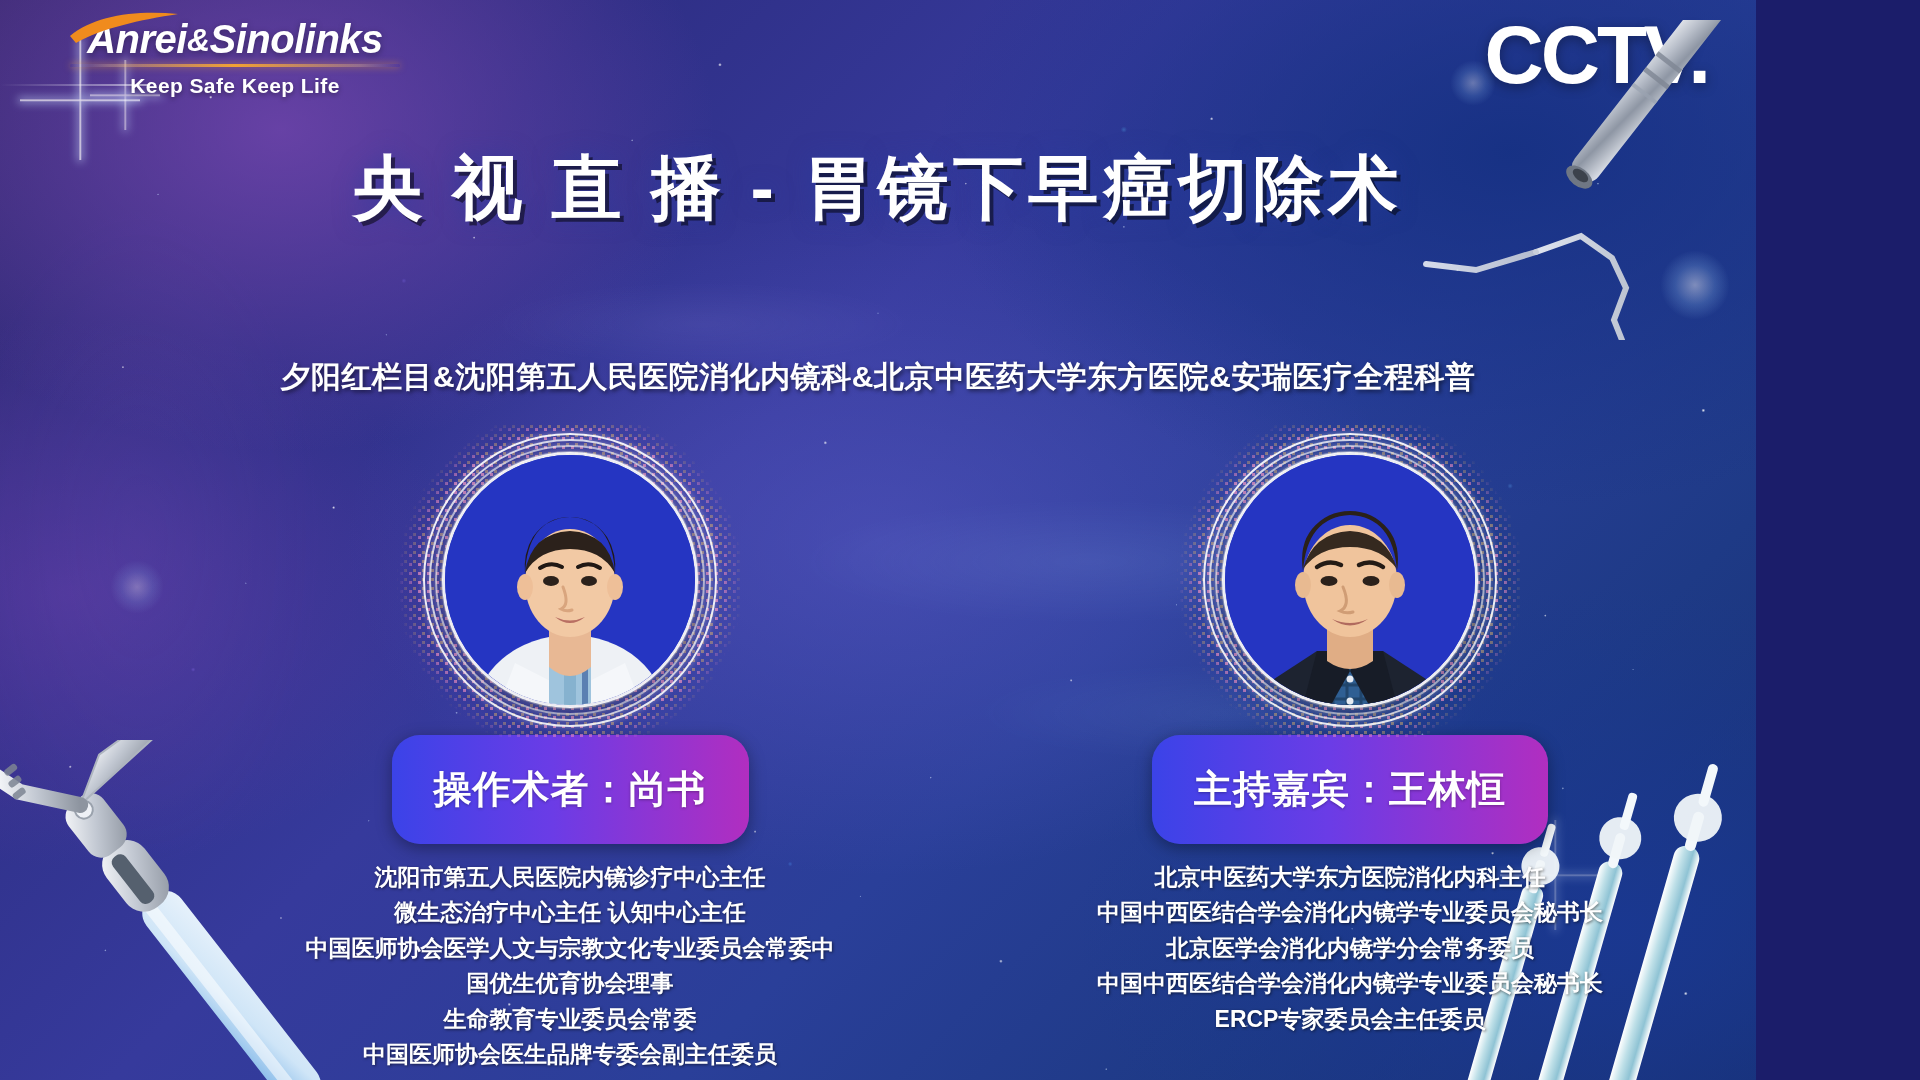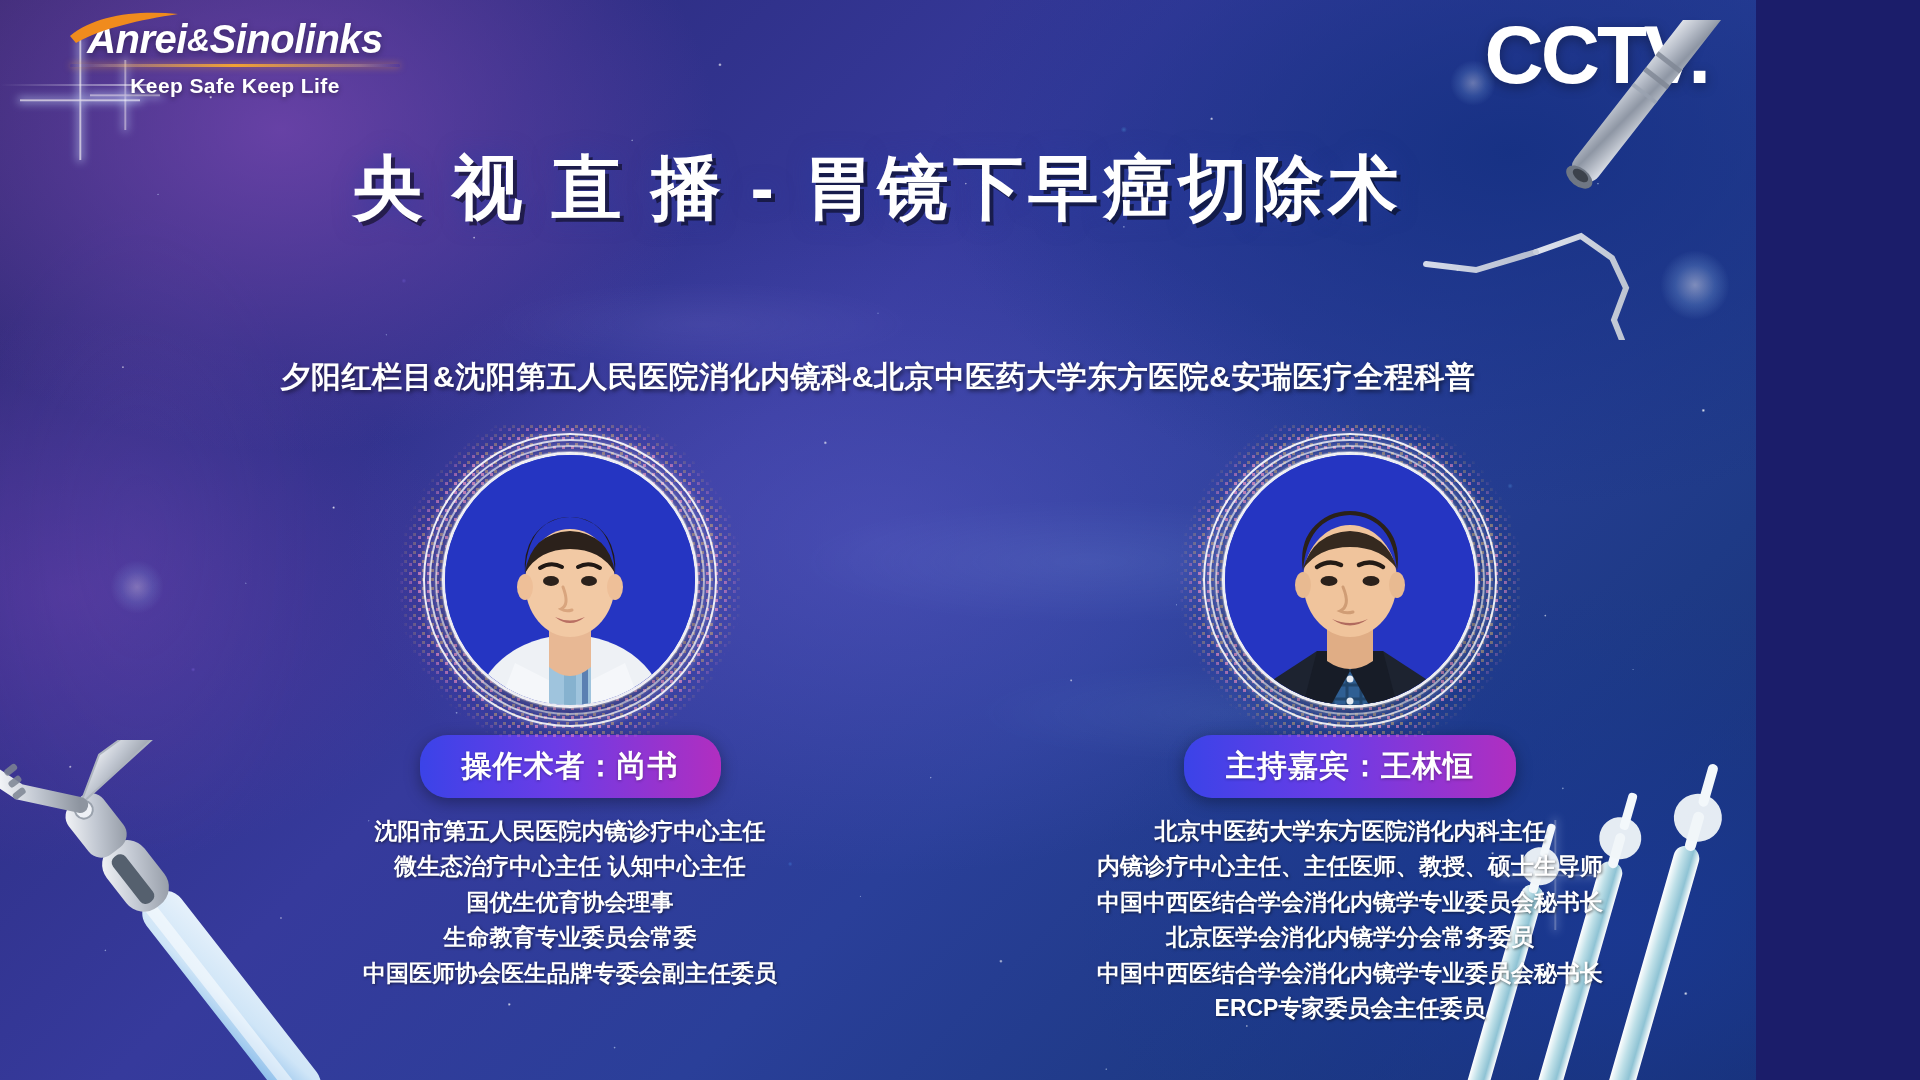--- a/index.html
+++ b/index.html
@@ -187,22 +187,22 @@
   .r3{inset:12px;border-color:rgba(255,255,255,.65);}
   .r4{inset:18px;border-color:rgba(255,255,255,.5);}
 
   .avatar{
     position:absolute;inset:0;border-radius:50%;overflow:hidden;
     background:#2638c4;box-shadow:0 0 0 3px rgba(255,255,255,.9),0 6px 24px rgba(0,0,0,.35);
   }
   .avatar svg{display:block;width:100%;height:100%;}
 
   .badge{
-    display:inline-block;margin-top:30px;padding:11px 42px;border-radius:28px;
-    color:#fff;font-size:30px;font-weight:bold;letter-spacing:1px;white-space:nowrap;
+    display:inline-block;margin-top:30px;padding:29px 42px;border-radius:28px;
+    color:#fff;font-size:38px;font-weight:bold;letter-spacing:1px;white-space:nowrap;
     background:linear-gradient(90deg,#3b43e8 0%,#6b3ce6 45%,#b12ec0 100%);
     box-shadow:0 4px 16px rgba(0,0,0,.35);text-shadow:0 1px 3px rgba(0,0,0,.3);
   }
   .creds{margin-top:16px;}
   .creds div{
     color:#fff;font-size:23px;font-weight:bold;line-height:1.54;white-space:nowrap;
     text-shadow:1px 1px 3px rgba(0,0,0,.55);
   }
 
   
@@ -361,20 +361,21 @@
           <path d="M133 112 q11 -6 22 1" stroke="#201814" stroke-width="4" fill="none" stroke-linecap="round"></path>
           <path d="M118 132 q7 18 -2 22 q5 3 11 1" stroke="#d9a57e" stroke-width="3" fill="none" stroke-linecap="round"></path>
           <path d="M110 162 q15 7 30 0 q-15 12 -30 0 Z" fill="#b96f63"></path>
         </svg>
       </div>
     </div>
     <div class="badge">操作术者：尚书</div>
     <div class="creds">
       <div>沈阳市第五人民医院内镜诊疗中心主任</div>
       <div>微生态治疗中心主任 认知中心主任</div>
+      <div>中国医师协会医学人文与宗教文化专业委员会常委中</div>
       <div>国优生优育协会理事</div>
       <div>生命教育专业委员会常委</div>
       <div>中国医师协会医生品牌专委会副主任委员</div>
     </div>
   </div>
 
   <div class="speaker right">
     <div class="avatar-wrap">
       <div class="halftone"></div>
       <div class="halftone gold"></div>
@@ -412,21 +413,20 @@
           <path d="M92 112 q12 -8 24 -2" stroke="#241b15" stroke-width="4.5" fill="none" stroke-linecap="round"></path>
           <path d="M134 110 q12 -6 24 2" stroke="#241b15" stroke-width="4.5" fill="none" stroke-linecap="round"></path>
           <path d="M118 132 q8 19 -3 24 q6 3 13 1" stroke="#d09d75" stroke-width="3" fill="none" stroke-linecap="round"></path>
           <path d="M107 164 q18 8 36 0 q-18 13 -36 0 Z" fill="#b06a5e"></path>
         </svg>
       </div>
     </div>
     <div class="badge">主持嘉宾：王林恒</div>
     <div class="creds">
       <div>北京中医药大学东方医院消化内科主任</div>
-      <div>内镜诊疗中心主任、主任医师、教授、硕士生导师</div>
       <div>中国中西医结合学会消化内镜学专业委员会秘书长</div>
       <div>北京医学会消化内镜学分会常务委员</div>
       <div>中国中西医结合学会消化内镜学专业委员会秘书长</div>
       <div>ERCP专家委员会主任委员</div>
     </div>
   </div>
 
 </div>
 
 </body></html>

